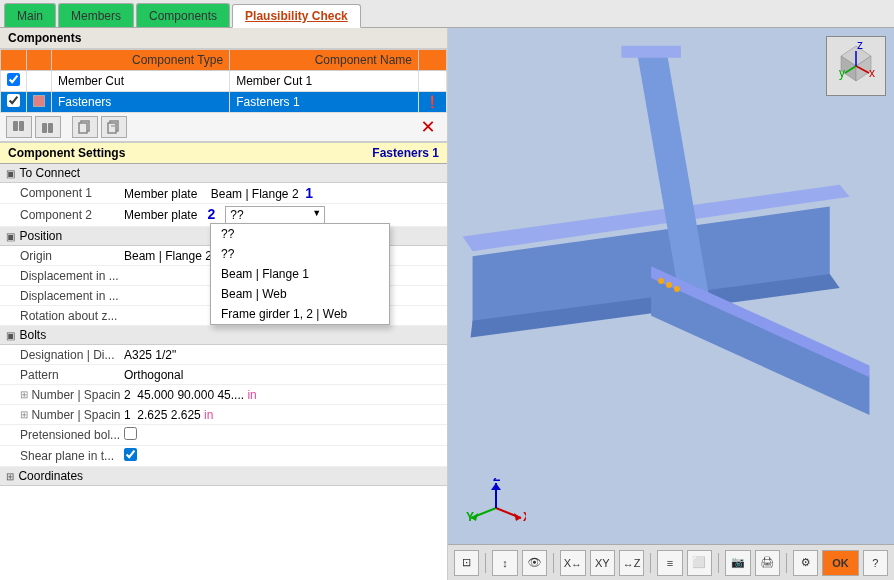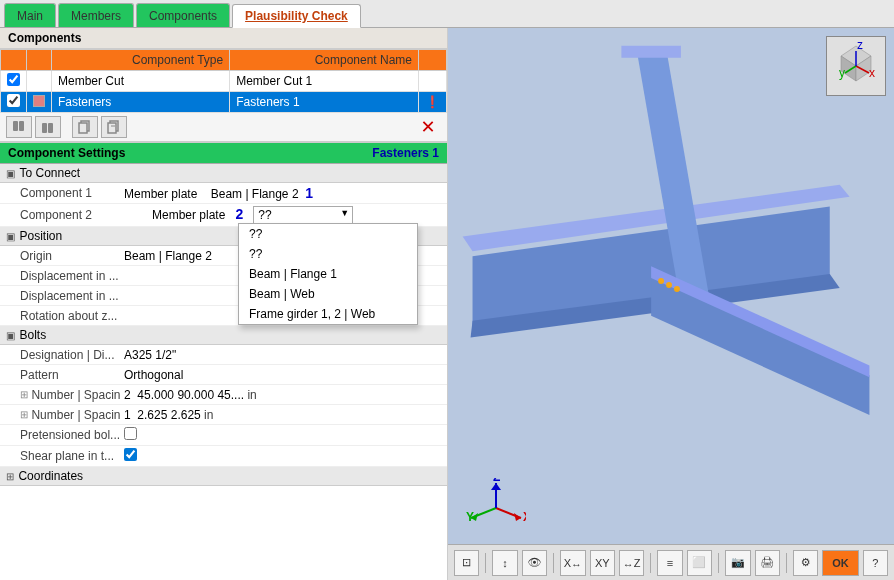--- a/index.html
+++ b/index.html
@@ -48,36 +48,36 @@
     .toolbar-btn {
       width: 26px; height: 22px; border: 1px solid #aaa; background: #e8e8e8;
       cursor: pointer; display: flex; align-items: center; justify-content: center;
       font-size: 10px;
     }
     .toolbar-btn.red-x { border: none; background: none; font-size: 18px; color: #cc0000; margin-left: auto; }
 
     
     .settings-header {
       display: flex; justify-content: space-between; align-items: center;
-      background: #22c55e; padding: 3px 8px; border-bottom: 1px solid #aaa;
+      background: #fef9c3; padding: 3px 8px; border-bottom: 1px solid #aaa;
     }
     .settings-header .title { font-weight: bold; }
     .settings-header .subtitle { color: #0000aa; font-weight: bold; }
     .group-header {
       display: flex; align-items: center; background: #e8e8e8;
       border-bottom: 1px solid #ccc; padding: 2px 6px; cursor: pointer;
     }
     .group-header .collapse-icon { margin-right: 4px; color: #555; font-size: 10px; }
     .group-header .group-label { font-weight: normal; }
 
     .prop-row { display: flex; align-items: center; border-bottom: 1px solid #eee; padding: 1px 0; min-height: 20px; }
     .prop-label { width: 120px; padding: 1px 6px 1px 20px; color: #444; white-space: nowrap; overflow: hidden; }
     .prop-value { flex: 1; padding: 1px 4px; }
 
-    .blue-text { color: #404040; }
+    .blue-text { color: #ec4899; }
     .bold-num { font-weight: bold; font-size: 14px; color: #0000cc; }
 
     
     .right-panel { flex: 1; position: relative; background: #b8c8e0; overflow: hidden; }
 
     
     .viewport-cube {
       position: absolute; top: 8px; right: 8px; width: 60px; height: 60px;
       background: #e0e0e0; border: 1px solid #888; display: flex; align-items: center;
       justify-content: center; font-size: 8px; color: #555;
@@ -202,21 +202,21 @@
         <div class="prop-row">
           <div class="prop-label">Component 1</div>
           <div class="prop-value">
             <span>Member plate</span>
             &nbsp;&nbsp;
             <span>Beam | Flange 2</span>
             &nbsp;<span class="bold-num">1</span>
           </div>
         </div>
 
-        <div class="prop-row" style="position:relative;gap:28px;">
+        <div class="prop-row" style="position:relative;">
           <div class="prop-label">Component 2</div>
           <div class="prop-value dropdown-container">
             <span>Member plate</span>
             &nbsp;
             <span class="bold-num">2</span>
             &nbsp;
             <span style="border:1px solid #aaa; padding:1px 16px 1px 4px; background:#fff; display:inline-block; position:relative; cursor:pointer; min-width:100px;">
               <span>??</span>
               <span style="position:absolute; right:3px; top:1px; font-size:9px;">▼</span>
             </span>

